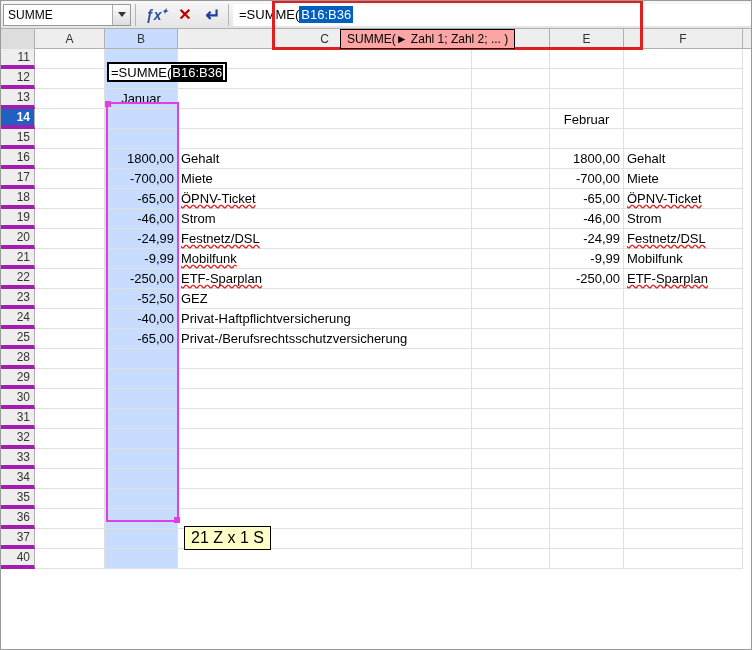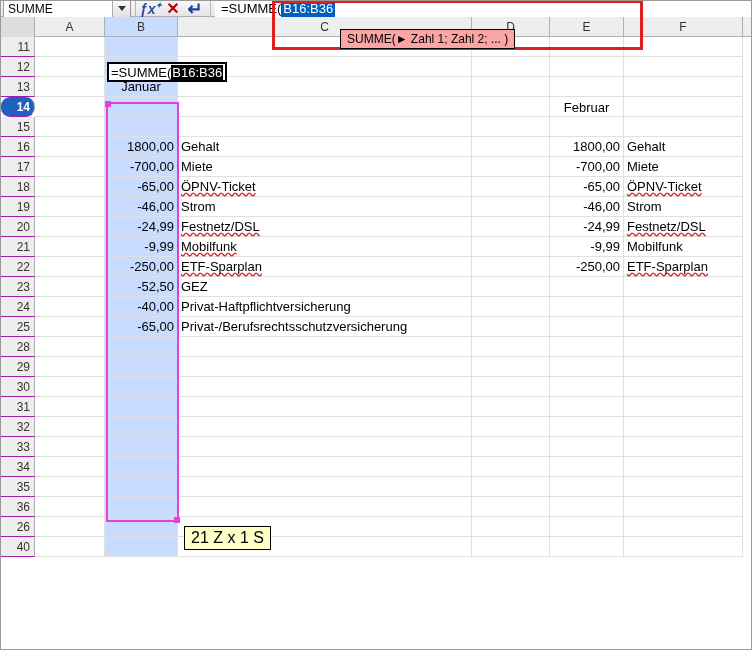--- a/index.html
+++ b/index.html
@@ -11,21 +11,21 @@
     height: 650px;
     overflow: hidden;
     position: relative;
     border: 1px solid #999;
   }
 
   
   .toolbar {
     display: flex;
     align-items: center;
-    height: 16px;
+    height: 28px;
     border-bottom: 1px solid #b0b0b0;
     background: linear-gradient(#f7f7f7, #e5e5e5);
     padding-left: 2px;
     position: relative;
   }
   .name-box {
     width: 128px;
     height: 22px;
     background: #fff;
     border: 1px solid #999;
@@ -44,20 +44,21 @@
     border-left: 1px solid #aaa;
     display: flex;
     align-items: center;
     justify-content: center;
     font-size: 9px;
     color: #333;
   }
   .tool-btn {
     width: 22px;
     height: 22px;
+    margin-left: 6px;
     display: flex;
     align-items: center;
     justify-content: center;
     font-size: 14px;
   }
   .divider-v {
     width: 1px;
     height: 22px;
     background: #b5b5b5;
     margin: 0 4px;
@@ -135,34 +136,33 @@
   .col-F { width: 119px; }
 
   
   .grid {
     position: relative;
   }
   .row { display: flex; height: 20px; }
   .row-head {
     width: 34px;
     border-right: 1px solid #b0b0b0;
-    border-bottom: 1px solid #a21caf;
+    border-bottom: 4px solid #a21caf;
     display: flex;
     align-items: center;
     justify-content: flex-end;
     padding-right: 4px;
     font-size: 12px;
     color: #333;
     background: #eee;
   }
   .row-head.active {
     background: #2060c0;
     color: #fff;
     font-weight: bold;
-    border-radius: 9px;
   }
   .cell {
     border-right: 1px solid #e0e0e0;
     border-bottom: 1px solid #e0e0e0;
     display: flex;
     align-items: center;
     padding: 0 3px;
     font-size: 13px;
     overflow: visible;
     white-space: nowrap;
@@ -522,21 +522,21 @@
     <div class="row">
       <div class="row-head">36</div>
       <div class="cell col-A"></div>
       <div class="cell col-B"></div>
       <div class="cell col-C"></div>
       <div class="cell col-D"></div>
       <div class="cell col-E"></div>
       <div class="cell col-F"></div>
     </div>
     <div class="row">
-      <div class="row-head">26</div>
+      <div class="row-head">37</div>
       <div class="cell col-A"></div>
       <div class="cell col-B"></div>
       <div class="cell col-C"></div>
       <div class="cell col-D"></div>
       <div class="cell col-E"></div>
       <div class="cell col-F"></div>
     </div>
     <div class="row">
       <div class="row-head">40</div>
       <div class="cell col-A"></div>

